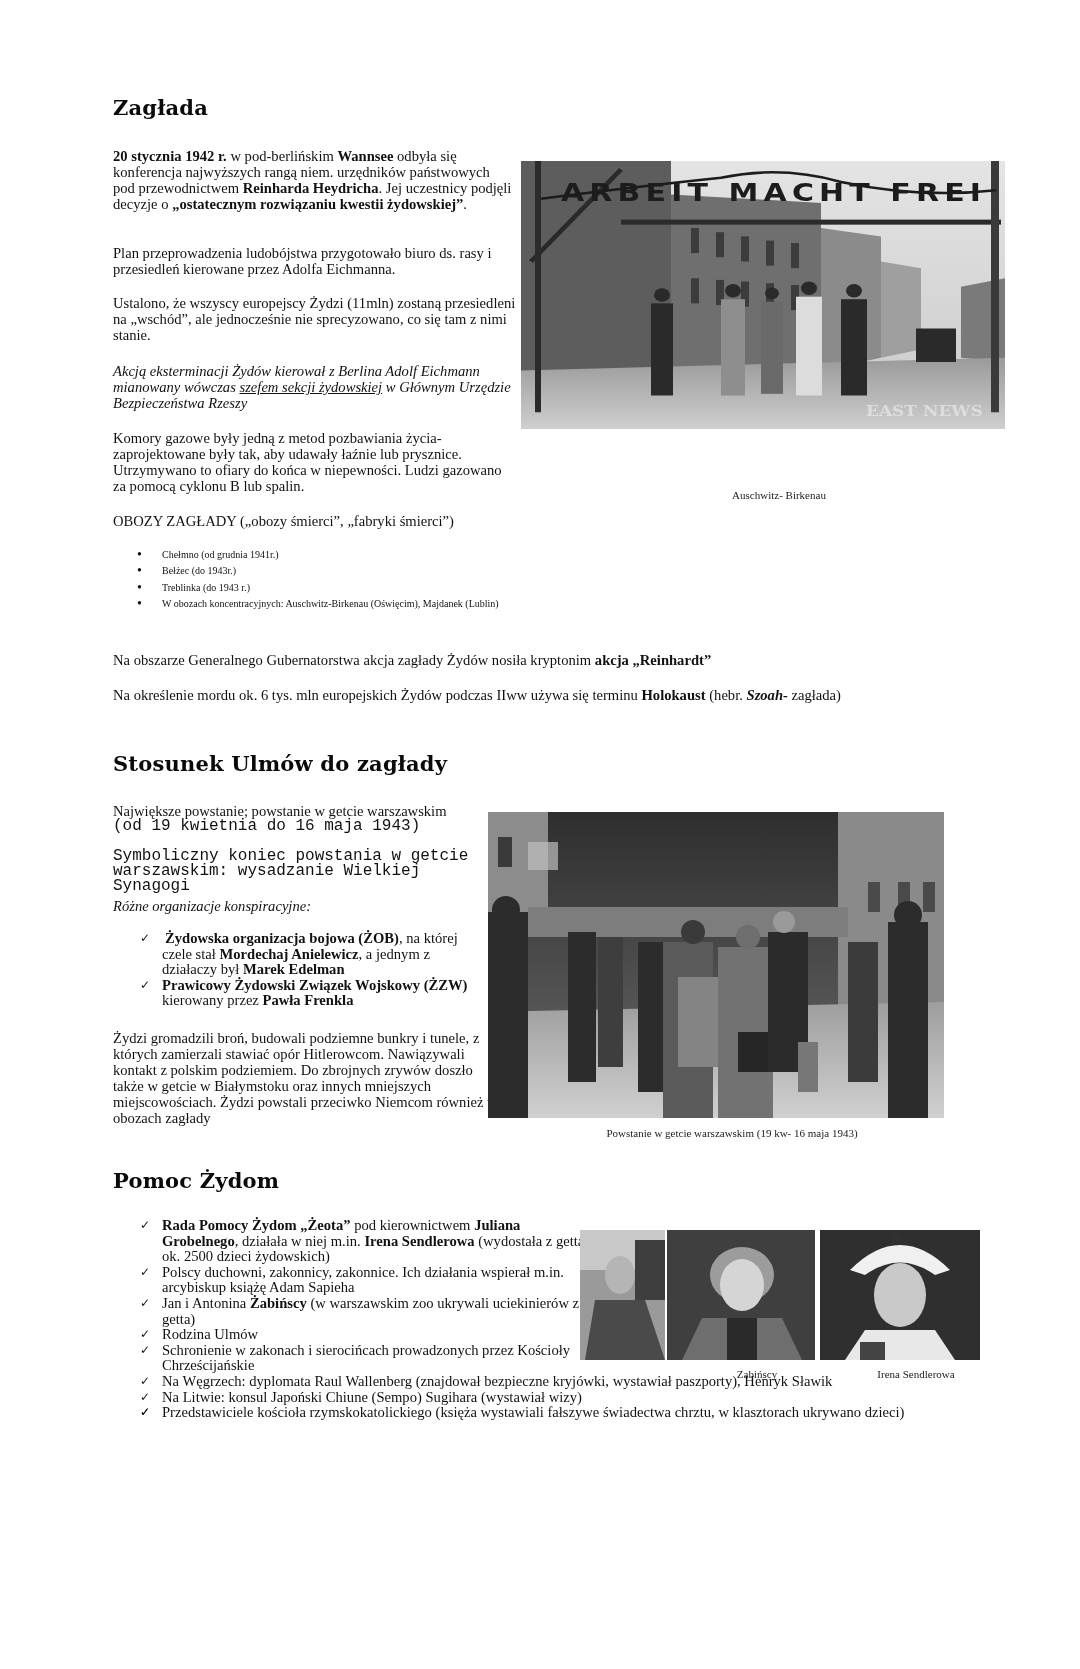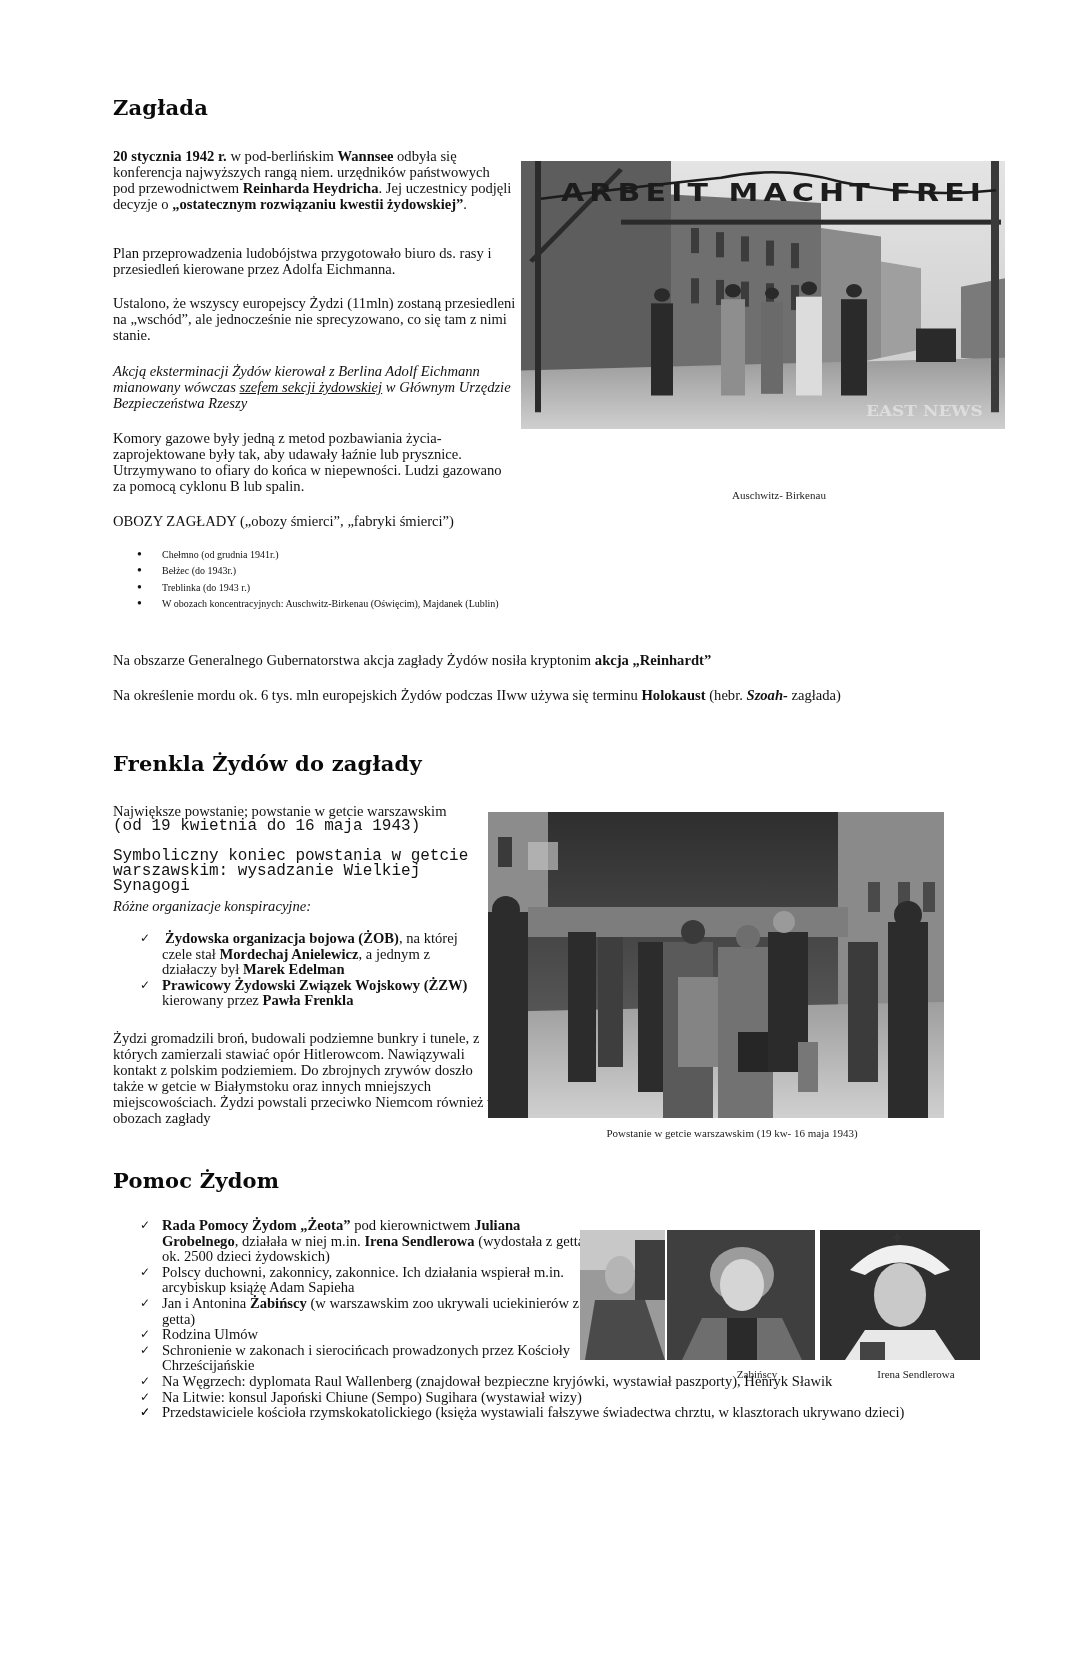--- a/index.html
+++ b/index.html
@@ -105,21 +105,21 @@
         <circle cx="251" cy="158" r="7"></circle>
         <circle cx="288" cy="152" r="8"></circle>
         <circle cx="333" cy="155" r="8"></circle>
       <rect x="395" y="200" width="40" height="40"></rect>
     </g>
     <text x="345" y="305" font-family="DejaVu Serif, serif" font-size="17" font-weight="bold" fill="#e8e8e8" fill-opacity="0.7">EAST NEWS</text>
   </svg>
 </div>
 <p class="caption abs" style="left:521px; top:487px; width:484px;">Auschwitz- Birkenau</p>
 
-<h1 class="sec abs" style="left:97px; top:756px;">Frenkla Żydów do zagłady</h1>
+<h1 class="sec abs" style="left:97px; top:756px;">Stosunek Ulmów do zagłady</h1>
 
 <p class="para abs" style="left:97px; top:803px; width:380px;">Największe powstanie; powstanie w getcie warszawskim</p>
 <p class="sans abs" style="left:97px; top:819px; width:380px;">(od 19 kwietnia do 16 maja 1943)</p>
 
 <p class="sans abs" style="left:97px; top:849px; width:370px;">Symboliczny koniec powstania w getcie warszawskim: wysadzanie Wielkiej Synagogi</p>
 
 <p class="para abs" style="left:97px; top:898px; width:380px;font-style:italic;">Różne organizacje konspiracyjne:</p>
 
 <ul class="checks abs" style="left:124px; top:931px; width:330px;">
   <li>

